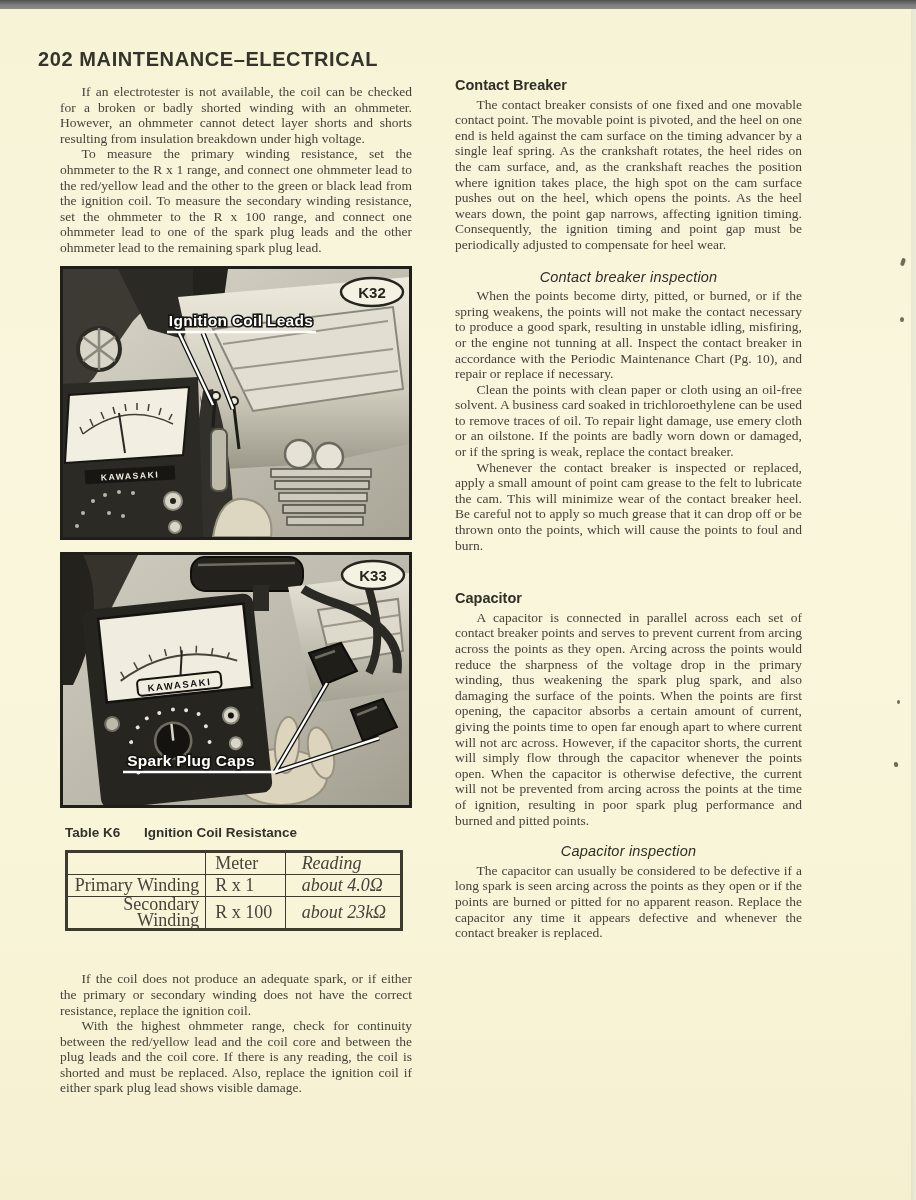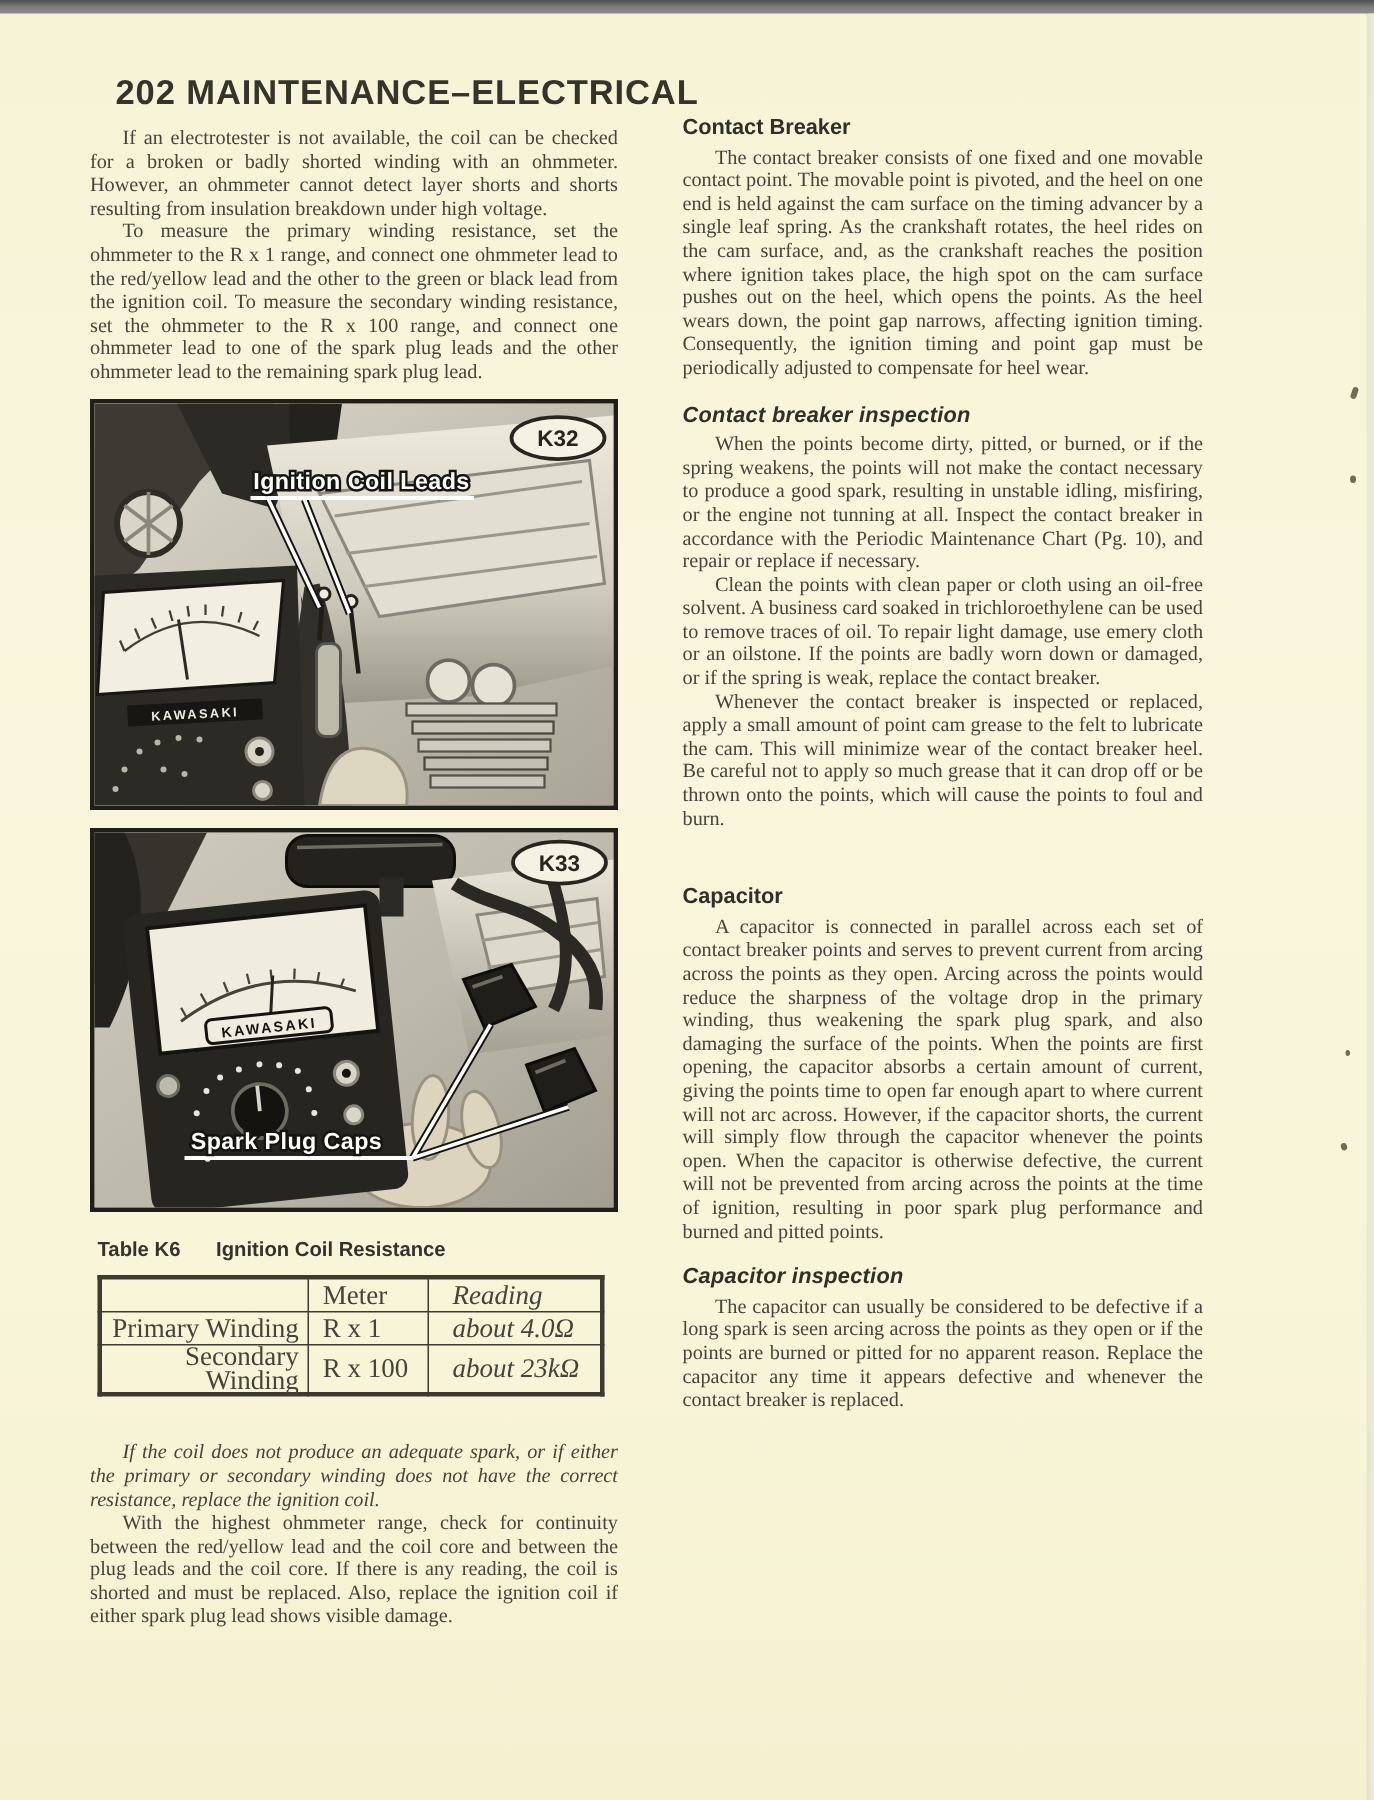--- a/index.html
+++ b/index.html
@@ -15,37 +15,36 @@
     position:absolute;left:0;top:0;width:916px;height:9px;
     background:linear-gradient(180deg,#4f4f4f,#7e7e7e 55%,#8b8b8b);
   }
   .right-edge{
     position:absolute;right:0;top:9px;width:5px;height:1191px;
     background:linear-gradient(90deg,rgba(0,0,0,0.06),#eceadf);
   }
   .page-header{
     position:absolute;left:38px;top:48px;
     font-family:"Liberation Sans", sans-serif;
-    font-weight:bold;font-size:23px;letter-spacing:0.6px;
+    font-weight:bold;font-size:20px;letter-spacing:0.6px;
     color:#35342b;
-    margin-left:39px;
   }
   .col{position:absolute;text-align:justify;font-size:13.5px;line-height:15.6px;}
   .col-left{left:60px;top:84px;width:352px;}
   .col-right{left:455px;top:78px;width:347px;}
   .para{margin:0;text-indent:1.6em;}
   .h-bold{
     font-family:"Liberation Sans", sans-serif;
     font-weight:bold;font-size:14.5px;color:#2f2e27;
     margin:0;text-align:left;
   }
   .h-italic{
     font-family:"Liberation Sans", sans-serif;
-    font-weight:bold;font-style:italic;font-size:14.5px;color:#2f2e27;
-    margin:0;text-align:left;letter-spacing:0.2px;
+    font-weight:normal;font-style:italic;font-size:14.5px;color:#2f2e27;
+    margin:0;text-align:center;letter-spacing:0.2px;
   }
   .mt17{margin-top:17px;} .mt26{margin-top:38px;} .mt16{margin-top:16px;}
   .h-gap{margin-bottom:3px;}
   .figure{
     margin-top:10px;
     border:3px solid #1f1e19;
     width:346px;
     background:#c6c3b6;
     line-height:0;
   }
@@ -65,21 +64,21 @@
     border:3px solid #3d3b31;
   }
   table.spec td,table.spec th{
     border:1.5px solid #3d3b31;
     height:21px;padding:0 6px;
     font-weight:normal;text-align:left;
   }
   table.spec .c-item{width:146px;text-align:right;}
   table.spec .c-meter{width:72px;padding-left:9px;}
   table.spec .c-read{width:106px;padding-left:16px;font-style:italic;}
-  .after-table{margin-top:29px;font-style:italic;}
+  .after-table{margin-top:40px;}
   .note-label{font-family:"Liberation Sans", sans-serif;font-weight:bold;color:#2f2e27;}
   .speck{position:absolute;background:#6f6b5b;border-radius:2px;}
   .speck-1{left:901px;top:258px;width:4px;height:8px;transform:rotate(18deg);}
   .speck-2{left:900px;top:317px;width:4px;height:5px;border-radius:50%;}
   .speck-3{left:897px;top:700px;width:3px;height:4px;border-radius:50%;}
   .speck-4{left:894px;top:762px;width:4px;height:5px;transform:rotate(-12deg);}
   svg text{font-family:"Liberation Sans", sans-serif;}
   .photo-label{
     font-weight:bold;font-size:15.5px;
     fill:#ffffff;stroke:#15140f;stroke-width:3.2px;

